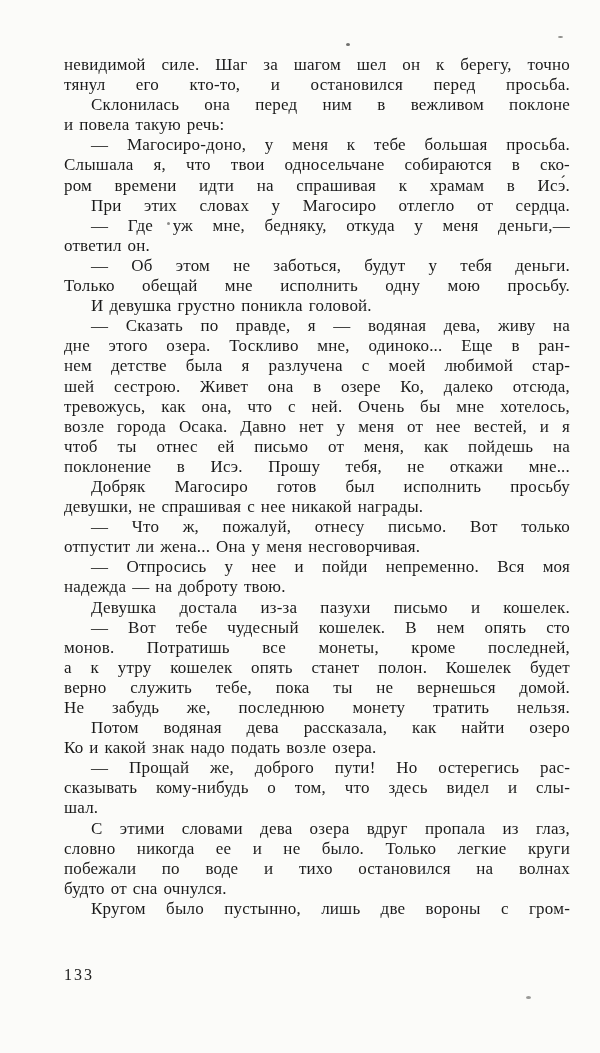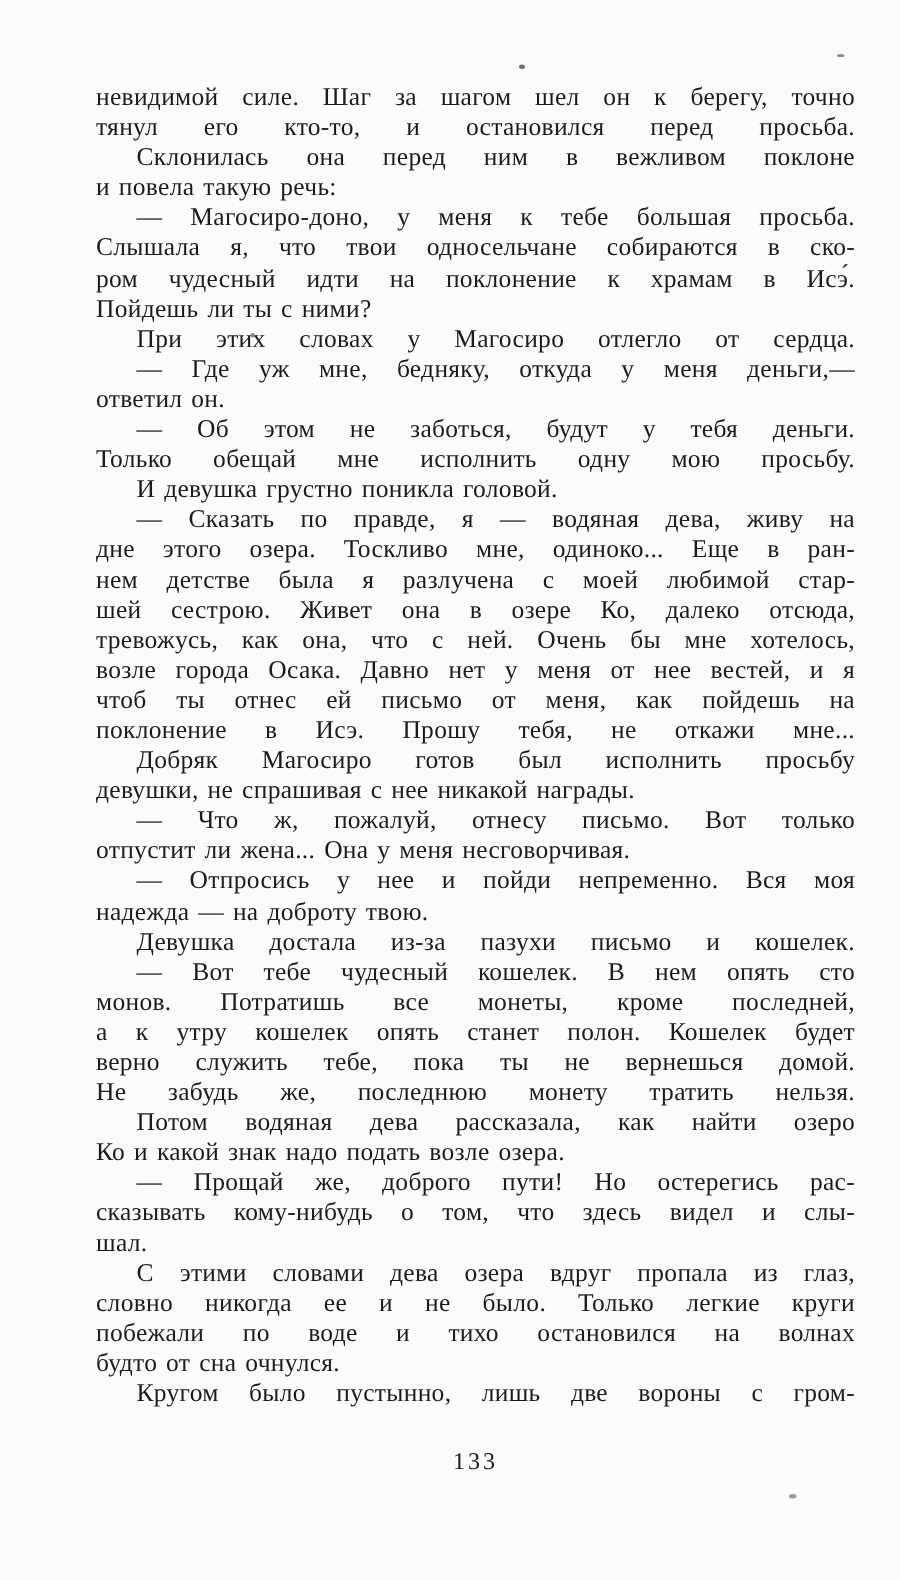--- a/index.html
+++ b/index.html
@@ -38,21 +38,21 @@
     text-align-last: justify;
   }
   .line.indent {
     text-indent: 27px;
   }
   .page-number {
     position: absolute;
     left: 64px;
     top: 966px;
     width: 506px;
-    text-align: center;
+    text-align: left;
     font-size: 16px;
     letter-spacing: 2px;
     font-weight: 500;
   }
   
   .speck {
     position: absolute;
     background: #6f6f6d;
     border-radius: 50%;
   }
@@ -65,22 +65,21 @@
 <body>
 
 <div class="scan-page">
   <div class="text-block">
       <div class="line just">невидимой силе. Шаг за шагом шел он к берегу, точно</div>
       <div class="line just">тянул его кто-то, и остановился перед просьба.</div>
       <div class="line indent just">Склонилась она перед ним в вежливом поклоне</div>
       <div class="line">и повела такую речь:</div>
       <div class="line indent just">— Магосиро-доно, у меня к тебе большая просьба.</div>
       <div class="line just">Слышала я, что твои односельчане собираются в ско-</div>
-      <div class="line just">ром чудесный идти на поклонение к храмам в Исэ́.</div>
-      <div class="line">Пойдешь ли ты с ними?</div>
+      <div class="line just">ром времени идти на спрашивая к храмам в Исэ́.</div>
       <div class="line indent just">При этих словах у Магосиро отлегло от сердца.</div>
       <div class="line indent just">— Где уж мне, бедняку, откуда у меня деньги,—</div>
       <div class="line">ответил он.</div>
       <div class="line indent just">— Об этом не заботься, будут у тебя деньги.</div>
       <div class="line just">Только обещай мне исполнить одну мою просьбу.</div>
       <div class="line indent">И девушка грустно поникла головой.</div>
       <div class="line indent just">— Сказать по правде, я — водяная дева, живу на</div>
       <div class="line just">дне этого озера. Тоскливо мне, одиноко... Еще в ран-</div>
       <div class="line just">нем детстве была я разлучена с моей любимой стар-</div>
       <div class="line just">шей сестрою. Живет она в озере Ко, далеко отсюда,</div>

